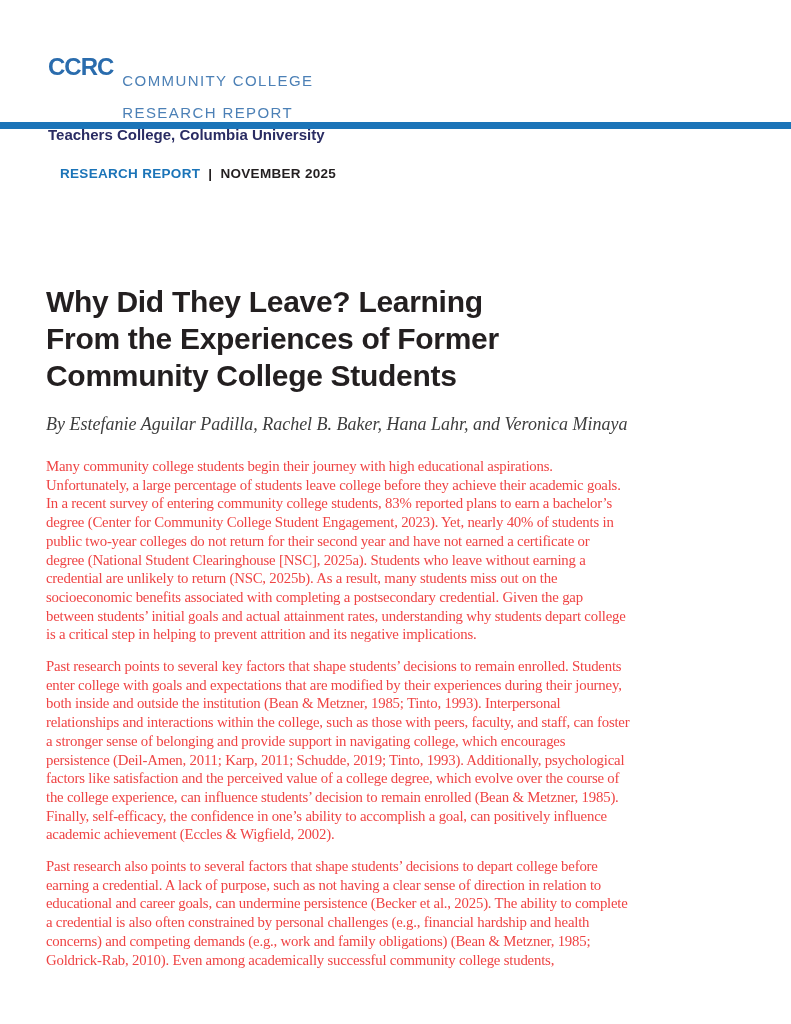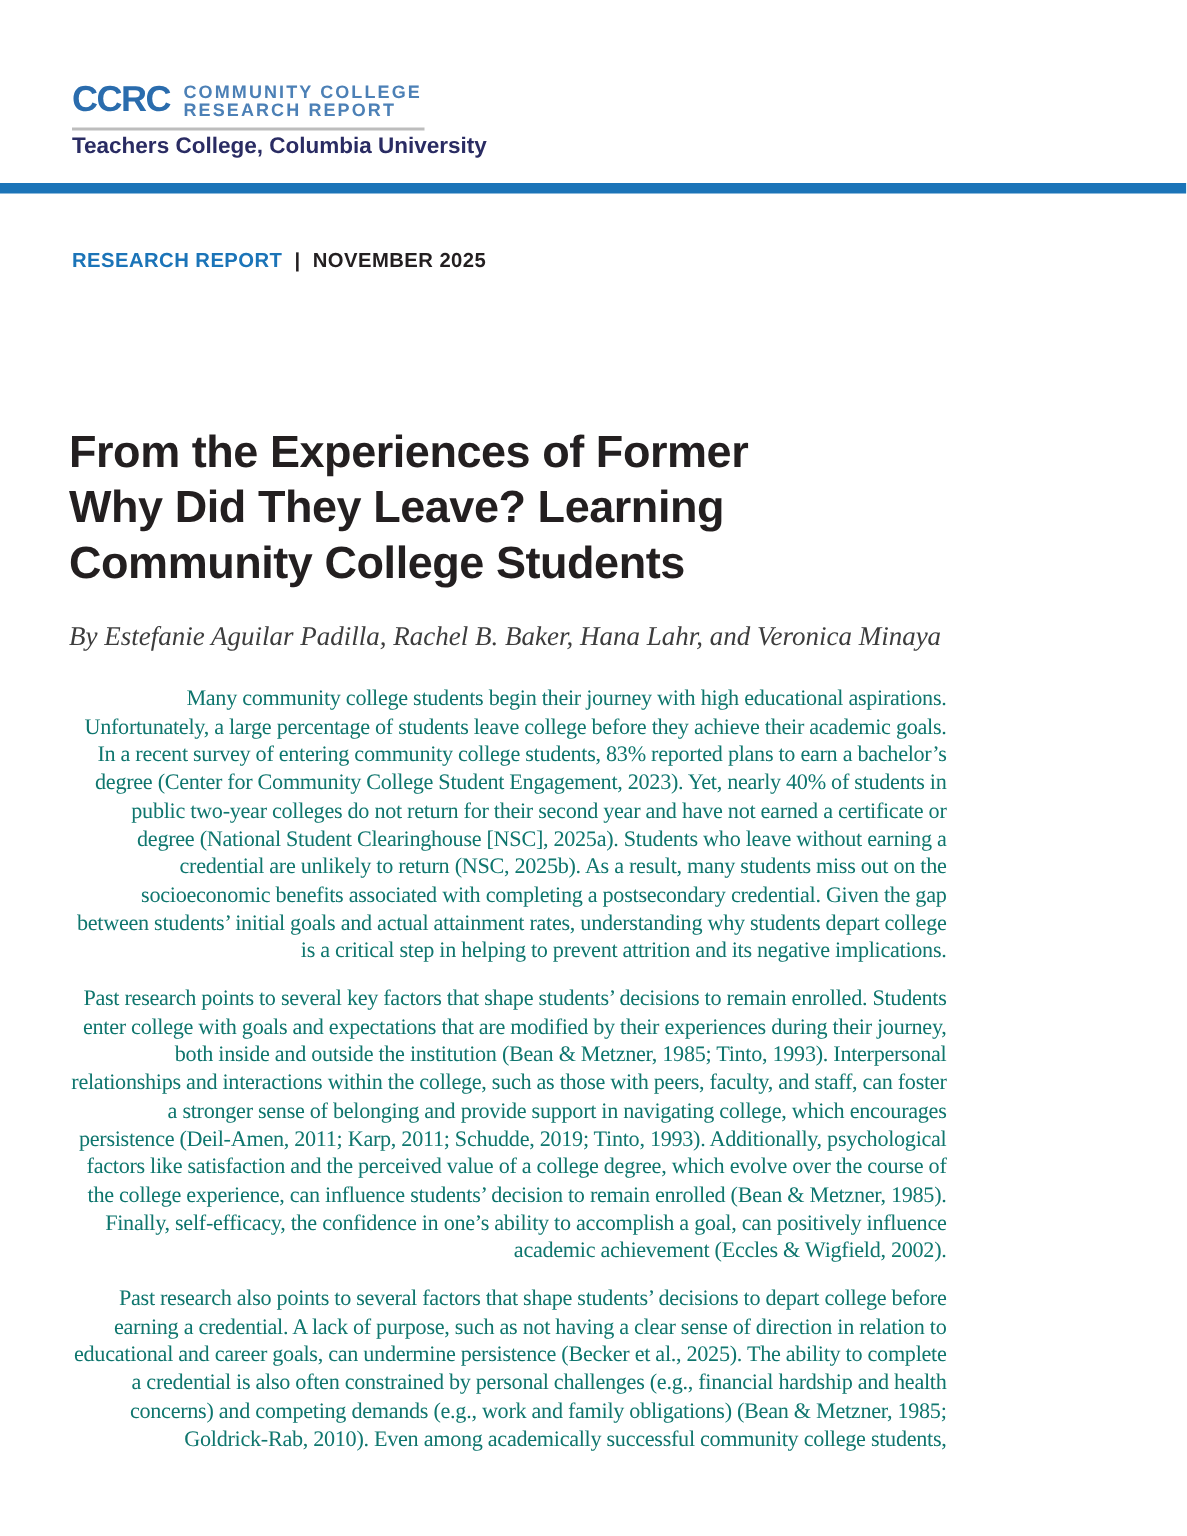--- a/index.html
+++ b/index.html
@@ -32,26 +32,27 @@
     color: #2a6cad;
   }
   .logo-name {
     display: flex;
     flex-direction: column;
     margin-left: 9px;
     margin-top: 3px;
   }
   .logo-name span {
     font-family: "Liberation Sans", sans-serif;
-    font-weight: 700;
-    font-size: 12px;
+    font-weight: 400;
+    font-size: 15px;
     line-height: 12px;
     letter-spacing: 1.4px;
     color: #4c80b6;
     white-space: nowrap;
+    margin-top: 20px;
   }
   .logo-rule {
     margin-top: 3px;
     width: 235px;
     height: 2px;
     background: #bdbdbd;
   }
   .institution {
     margin-top: 2px;
     font-family: Liberation Sans, sans-serif;
@@ -67,21 +68,21 @@
     left: 0;
     top: 122px;
     width: 791px;
     height: 7px;
     background: #1b74b8;
   }
 
   
   .kicker {
     position: absolute;
-    left: 48px;
+    left: 60px;
     top: 166px;
     font-family: "Liberation Sans", sans-serif;
     font-weight: 700;
     font-size: 13.5px;
     letter-spacing: 0.3px;
     white-space: nowrap;
   }
   .kicker-type { color: #1b74b8; }
   .kicker-sep  { color: #231f20; margin: 0 4px; }
   .kicker-date { color: #231f20; }
@@ -113,22 +114,22 @@
   .body-text {
     margin-top: 22px;
     width: 585px;
   }
   .body-text p {
     margin: 0 0 13px 0;
     font-family: "Liberation Serif", serif;
     font-size: 14.8px;
     line-height: 18.7px;
     letter-spacing: -0.2px;
-    color: #0f766e;
-    text-align: right;
+    color: #ef4444;
+    text-align: left;
   }
 </style>
 </head>
 <body>
 
 <div class="page">
 
   <header class="masthead">
     <div class="logo-row">
       <span class="logo-acronym">CCRC</span>
@@ -144,22 +145,22 @@
   <div class="blue-bar"></div>
 
   <div class="kicker">
     <span class="kicker-type">RESEARCH REPORT</span>
     <span class="kicker-sep">|</span>
     <span class="kicker-date">NOVEMBER 2025</span>
   </div>
 
   <main class="article">
     <h1 class="title">
+      <span class="tl">Why Did They Leave? Learning</span>
       <span class="tl">From the Experiences of Former</span>
-      <span class="tl">Why Did They Leave? Learning</span>
       <span class="tl">Community College Students</span>
     </h1>
     <p class="byline">By Estefanie Aguilar Padilla, Rachel B. Baker, Hana Lahr, and Veronica Minaya</p>
     <div class="body-text">
         <p>Many community college students begin their journey with high educational aspirations. Unfortunately, a large percentage of students leave college before they achieve their academic goals. In a recent survey of entering community college students, 83% reported plans to earn a bachelor’s degree (Center for Community College Student Engagement, 2023). Yet, nearly 40% of students in public two-year colleges do not return for their second year and have not earned a certificate or degree (National Student Clearinghouse [NSC], 2025a). Students who leave without earning a credential are unlikely to return (NSC, 2025b). As a result, many students miss out on the socioeconomic benefits associated with completing a postsecondary credential. Given the gap between students’ initial goals and actual attainment rates, understanding why students depart college is a critical step in helping to prevent attrition and its negative implications.</p>
         <p>Past research points to several key factors that shape students’ decisions to remain enrolled. Students enter college with goals and expectations that are modified by their experiences during their journey, both inside and outside the institution (Bean &amp; Metzner, 1985; Tinto, 1993). Interpersonal relationships and interactions within the college, such as those with peers, faculty, and staff, can foster a stronger sense of belonging and provide support in navigating college, which encourages persistence (Deil-Amen, 2011; Karp, 2011; Schudde, 2019; Tinto, 1993). Additionally, psychological factors like satisfaction and the perceived value of a college degree, which evolve over the course of the college experience, can influence students’ decision to remain enrolled (Bean &amp; Metzner, 1985). Finally, self-efficacy, the confidence in one’s ability to accomplish a goal, can positively influence academic achievement (Eccles &amp; Wigfield, 2002).</p>
         <p>Past research also points to several factors that shape students’ decisions to depart college before earning a credential. A lack of purpose, such as not having a clear sense of direction in relation to educational and career goals, can undermine persistence (Becker et al., 2025). The ability to complete a credential is also often constrained by personal challenges (e.g., financial hardship and health concerns) and competing demands (e.g., work and family obligations) (Bean &amp; Metzner, 1985; Goldrick-Rab, 2010). Even among academically successful community college students,</p>
       </div>
   </main>
 

